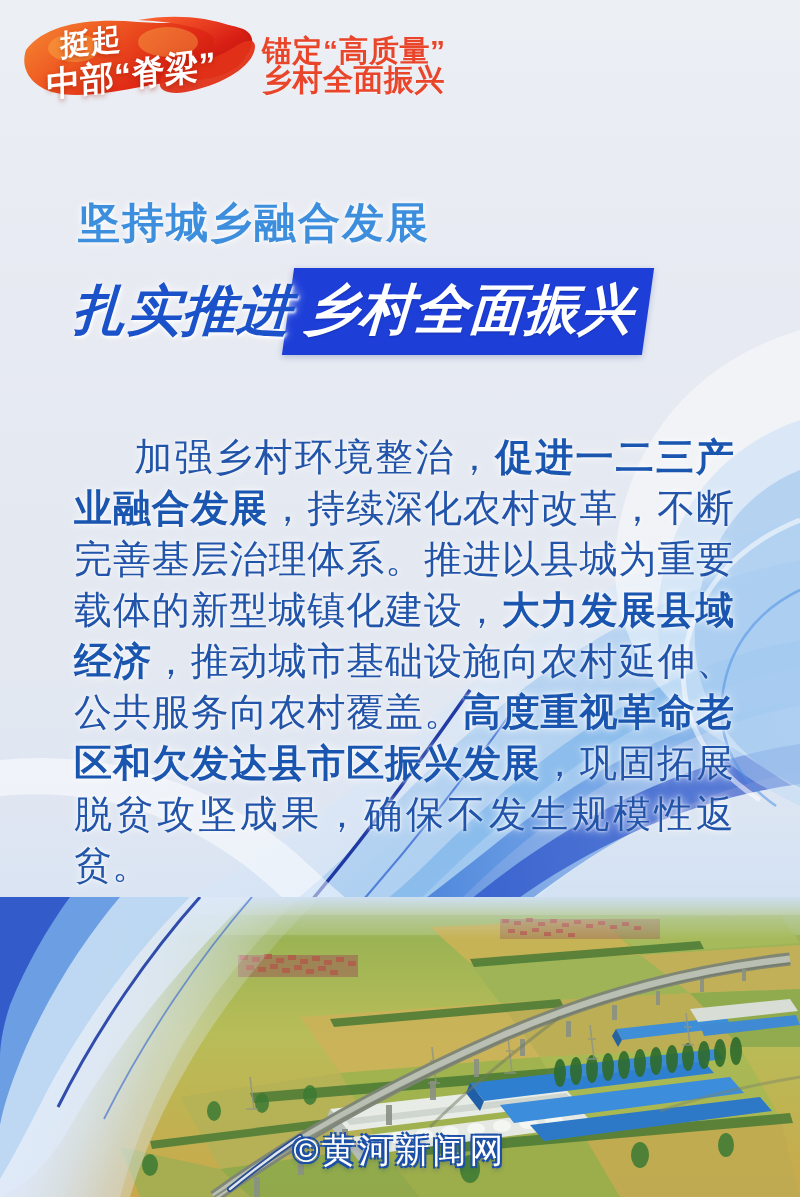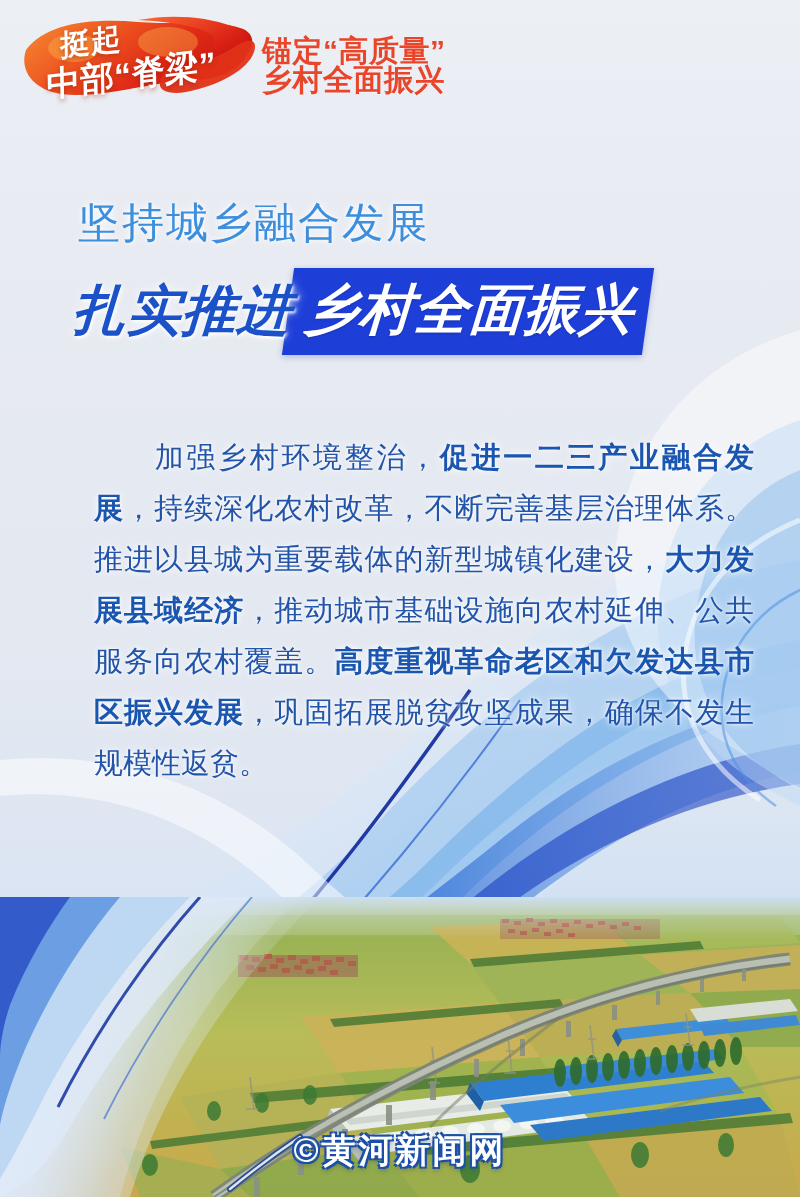--- a/index.html
+++ b/index.html
@@ -46,21 +46,21 @@
     color:#e8452a;font-size:30px;font-weight:bold;
     line-height:29px;letter-spacing:.5px;
     text-shadow:0 1px 0 rgba(255,255,255,.55);
     white-space:nowrap;
   }
 
   
   .headline{position:absolute;left:0;top:195px;width:800px;}
   .hl-line1{
     position:absolute;left:78px;top:0;
-    font-size:42px;font-weight:normal;color:#3d8fdd;
+    font-size:42px;font-weight:bold;color:#3d8fdd;
     letter-spacing:2px;white-space:nowrap;
     text-shadow:0 0 10px rgba(255,255,255,.95),0 0 4px rgba(255,255,255,.9);
   }
   .hl-line2{
     position:absolute;left:72px;top:80px;
     height:72px;white-space:nowrap;
     display:flex;align-items:center;
   }
   .hl-plain{
     font-size:54px;font-weight:bold;color:#1b52c9;
@@ -79,43 +79,42 @@
   .hl-hi-block span{
     display:inline-block;transform:skewX(8deg) skewX(-3deg);
     font-size:54px;font-weight:bold;color:#ffffff;
     letter-spacing:1px;font-style:italic;
     text-shadow:0 1px 2px rgba(10,30,110,.35);
   }
 
   
   .body-text{
     position:absolute;left:74px;top:432px;width:660px;
-    font-size:29px;line-height:51px;
+    font-size:38px;line-height:51px;
     color:#2255aa;text-align:justify;
     text-shadow:0 0 8px rgba(255,255,255,.95),0 0 3px rgba(255,255,255,.9);
-    margin-left:20px;
   }
   .body-text .indent{display:inline-block;width:58px;}
   .body-text b{color:#1a56b0;font-weight:bold;}
 
   
   .photo{
     position:absolute;left:0;bottom:0;width:800px;height:300px;overflow:hidden;
   }
   .photo-inner{position:absolute;left:0;top:0;width:800px;height:300px;}
   .photo-mask{
     position:absolute;left:0;top:0;width:800px;height:300px;
     pointer-events:none;
   }
 
   
   .watermark{
     position:absolute;left:0;top:1128px;width:800px;
     text-align:center;
-    font-size:34px;font-weight:bold;color:#ffffff;
+    font-size:34px;font-weight:normal;color:#ffffff;
     letter-spacing:3px;
     text-shadow:
       -2px -2px 0 #1b4fa8, 2px -2px 0 #1b4fa8,
       -2px  2px 0 #1b4fa8, 2px  2px 0 #1b4fa8,
        0px  3px 5px rgba(10,40,100,.5);
   }
 </style>
 </head>
 <body>
 

